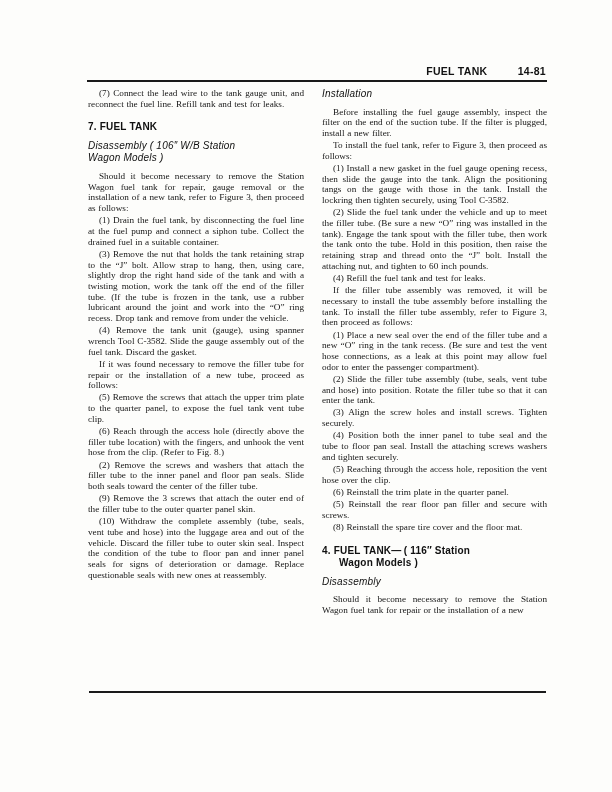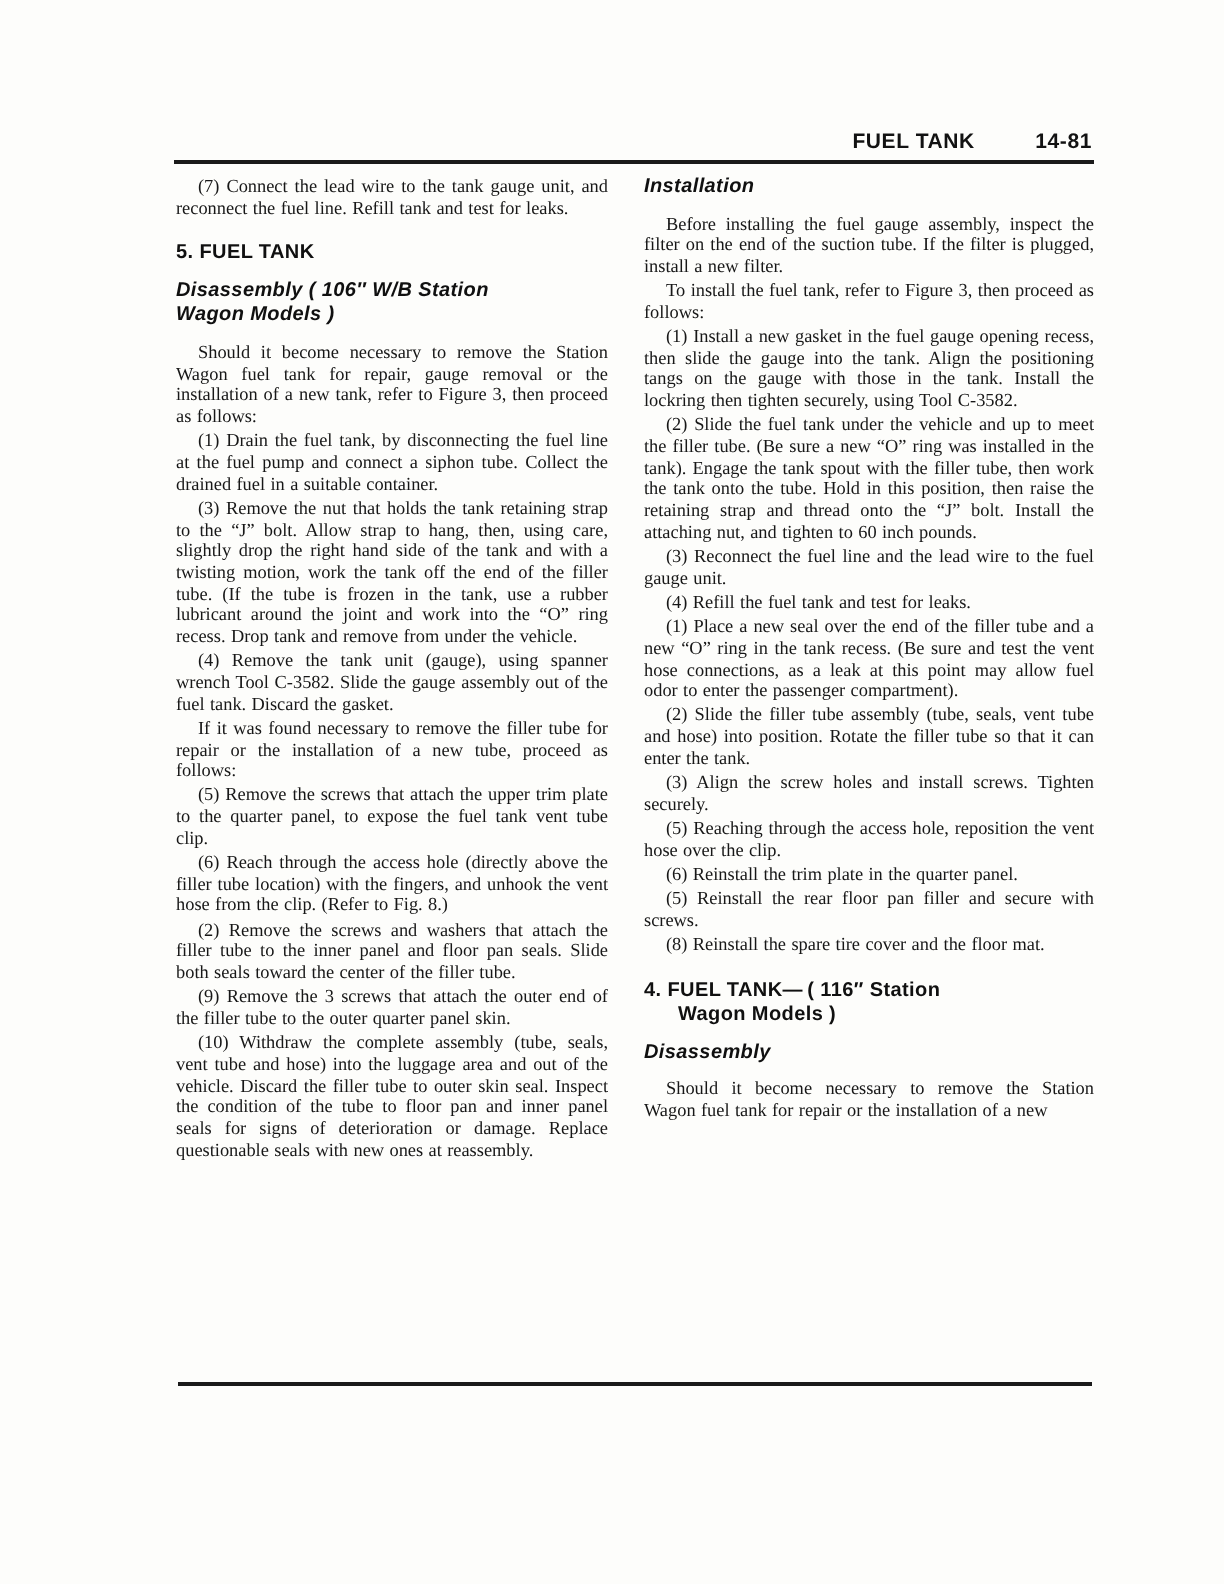--- a/index.html
+++ b/index.html
@@ -57,21 +57,21 @@
     line-height: 12.5px;
     letter-spacing: 0.2px;
     margin: 12px 0 6px 0;
     padding-left: 17px;
     text-indent: -17px;
     white-space: pre-line;
     color: #101010;
   }
   .blk.h2 {
     font-family: "Liberation Sans", sans-serif;
-    font-weight: bold;
+    font-weight: normal;
     font-style: italic;
     font-size: 10px;
     line-height: 12.5px;
     letter-spacing: 0.2px;
     margin: 6px 0 6px 0;
     white-space: pre-line;
     color: #101010;
   }
   .col .blk:first-child { margin-top: 0; }
 </style>
@@ -80,45 +80,46 @@
 
 <div class="page">
   <div class="running-header">
     <span>FUEL TANK</span>
     <span class="pgnum">14-81</span>
   </div>
   <div class="rule-top"></div>
 
   <div class="col col-left">
       <div class="blk para">(7) Connect the lead wire to the tank gauge unit, and reconnect the fuel line. Refill tank and test for leaks.</div>
-      <div class="blk h1">5.  FUEL TANK</div>
+      <div class="blk h1">7.  FUEL TANK</div>
       <div class="blk h2">Disassembly ( 106″ W/B Station
 Wagon Models )</div>
       <div class="blk para">Should it become necessary to remove the Station Wagon fuel tank for repair, gauge removal or the installation of a new tank, refer to Figure 3, then proceed as follows:</div>
       <div class="blk para">(1) Drain the fuel tank, by disconnecting the fuel line at the fuel pump and connect a siphon tube. Collect the drained fuel in a suitable container.</div>
       <div class="blk para">(3) Remove the nut that holds the tank retaining strap to the “J” bolt. Allow strap to hang, then, using care, slightly drop the right hand side of the tank and with a twisting motion, work the tank off the end of the filler tube. (If the tube is frozen in the tank, use a rubber lubricant around the joint and work into the “O” ring recess. Drop tank and remove from under the vehicle.</div>
       <div class="blk para">(4) Remove the tank unit (gauge), using spanner wrench Tool C-3582. Slide the gauge assembly out of the fuel tank. Discard the gasket.</div>
       <div class="blk para">If it was found necessary to remove the filler tube for repair or the installation of a new tube, proceed as follows:</div>
       <div class="blk para">(5) Remove the screws that attach the upper trim plate to the quarter panel, to expose the fuel tank vent tube clip.</div>
       <div class="blk para">(6) Reach through the access hole (directly above the filler tube location) with the fingers, and unhook the vent hose from the clip. (Refer to Fig. 8.)</div>
       <div class="blk para">(2) Remove the screws and washers that attach the filler tube to the inner panel and floor pan seals. Slide both seals toward the center of the filler tube.</div>
       <div class="blk para">(9) Remove the 3 screws that attach the outer end of the filler tube to the outer quarter panel skin.</div>
       <div class="blk para">(10) Withdraw the complete assembly (tube, seals, vent tube and hose) into the luggage area and out of the vehicle. Discard the filler tube to outer skin seal. Inspect the condition of the tube to floor pan and inner panel seals for signs of deterioration or damage. Replace questionable seals with new ones at reassembly.</div>
     </div>
   <div class="col col-right">
       <div class="blk h2">Installation</div>
       <div class="blk para">Before installing the fuel gauge assembly, inspect the filter on the end of the suction tube. If the filter is plugged, install a new filter.</div>
       <div class="blk para">To install the fuel tank, refer to Figure 3, then proceed as follows:</div>
       <div class="blk para">(1) Install a new gasket in the fuel gauge opening recess, then slide the gauge into the tank. Align the positioning tangs on the gauge with those in the tank. Install the lockring then tighten securely, using Tool C-3582.</div>
       <div class="blk para">(2) Slide the fuel tank under the vehicle and up to meet the filler tube. (Be sure a new “O” ring was installed in the tank). Engage the tank spout with the filler tube, then work the tank onto the tube. Hold in this position, then raise the retaining strap and thread onto the “J” bolt. Install the attaching nut, and tighten to 60 inch pounds.</div>
-      <div class="blk para">(3) Reconnect the fuel line and the lead wire to the fuel gauge unit.</div>
       <div class="blk para">(4) Refill the fuel tank and test for leaks.</div>
+      <div class="blk para">If the filler tube assembly was removed, it will be necessary to install the tube assembly before installing the tank. To install the filler tube assembly, refer to Figure 3, then proceed as follows:</div>
       <div class="blk para">(1) Place a new seal over the end of the filler tube and a new “O” ring in the tank recess. (Be sure and test the vent hose connections, as a leak at this point may allow fuel odor to enter the passenger compartment).</div>
       <div class="blk para">(2) Slide the filler tube assembly (tube, seals, vent tube and hose) into position. Rotate the filler tube so that it can enter the tank.</div>
       <div class="blk para">(3) Align the screw holes and install screws. Tighten securely.</div>
+      <div class="blk para">(4) Position both the inner panel to tube seal and the tube to floor pan seal. Install the attaching screws washers and tighten securely.</div>
       <div class="blk para">(5) Reaching through the access hole, reposition the vent hose over the clip.</div>
       <div class="blk para">(6) Reinstall the trim plate in the quarter panel.</div>
       <div class="blk para">(5) Reinstall the rear floor pan filler and secure with screws.</div>
       <div class="blk para">(8) Reinstall the spare tire cover and the floor mat.</div>
       <div class="blk h1">4.  FUEL TANK— ( 116″ Station
 Wagon Models )</div>
       <div class="blk h2">Disassembly</div>
       <div class="blk para">Should it become necessary to remove the Station Wagon fuel tank for repair or the installation of a new</div>
     </div>
 

